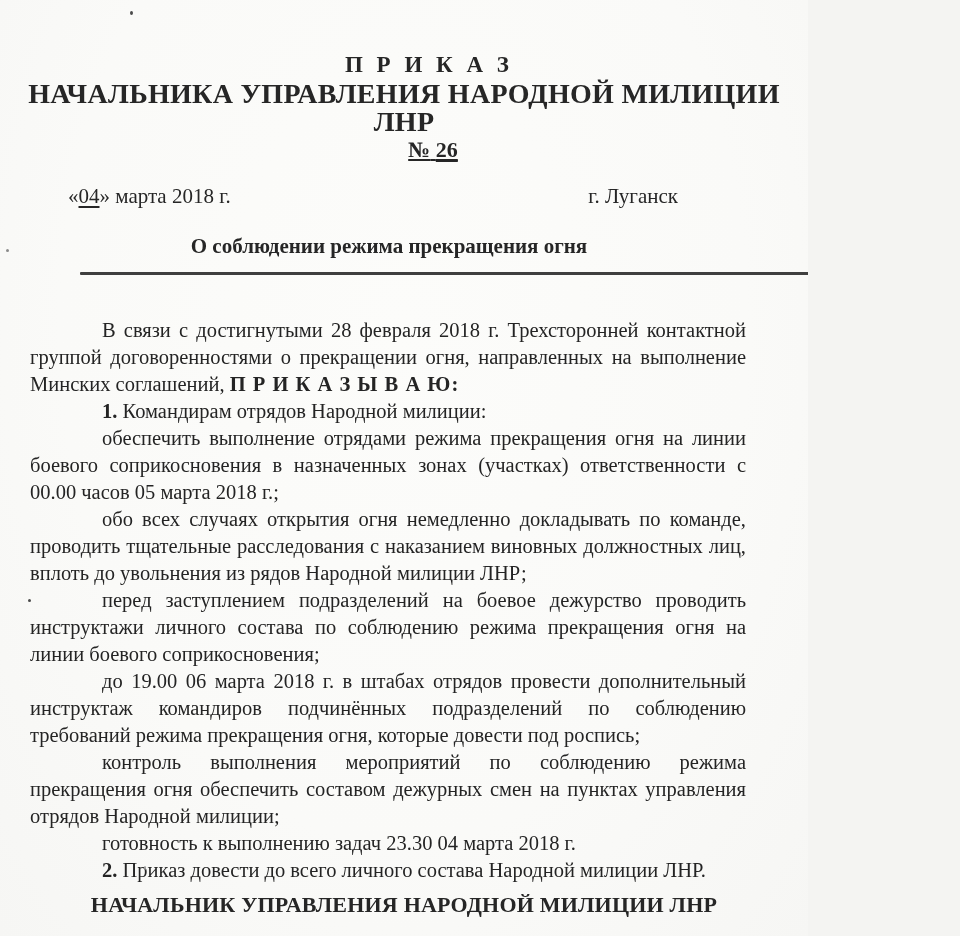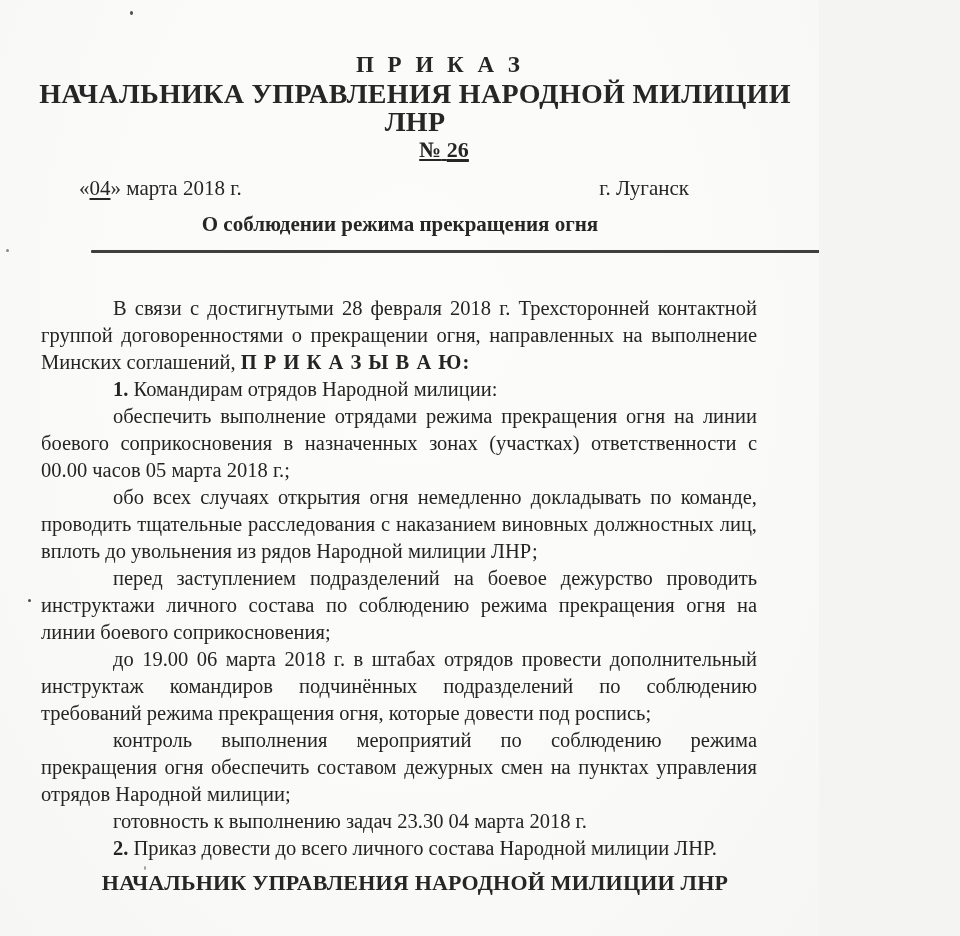--- a/index.html
+++ b/index.html
@@ -7,21 +7,20 @@
     width: 960px; height: 936px;
     font-family: "Liberation Serif", "DejaVu Serif", serif;
     background: #f4f4f2;
   }
   .page {
     position: relative;
     width: 808px; height: 936px;
     overflow: hidden;
     color: #262626;
     background: radial-gradient(ellipse at 50% 35%, #fcfcfa 0%, #fafaf8 60%, #f6f6f4 100%);
-    padding-left: 11px;
   }
   
   .header { padding-top: 50px; text-align: center; }
   .h-title {
     font-size: 23px; font-weight: 700; letter-spacing: 4px;
     line-height: 30px; padding-left: 50px;
   }
   .h-subtitle {
     font-size: 28px; font-weight: 700; letter-spacing: 0.3px;
     line-height: 28px;
@@ -29,28 +28,28 @@
   .h-number {
     font-size: 22px; font-weight: 700; line-height: 28px; padding-left: 58px; text-decoration: underline;
   }
   .underlined {
     text-decoration: underline;
     text-underline-offset: 3px;
     text-decoration-thickness: 1.5px;
   }
   
   .dateline {
-    margin-top: 12px;
+    margin-top: 20px;
     display: flex; justify-content: space-between;
     padding-left: 68px; padding-right: 130px;
     font-size: 21px; line-height: 24px;
   }
   
   .subject {
-    margin-top: 12px;
+    margin-top: 26px;
     text-align: center;
     padding-right: 30px;
     font-size: 21px; font-weight: 700; line-height: 24px;
   }
   .rule {
     margin-top: 14px;
     margin-left: 80px;
     width: 738px; height: 3px;
     background: #3f3f3f;
     border-radius: 1px;

